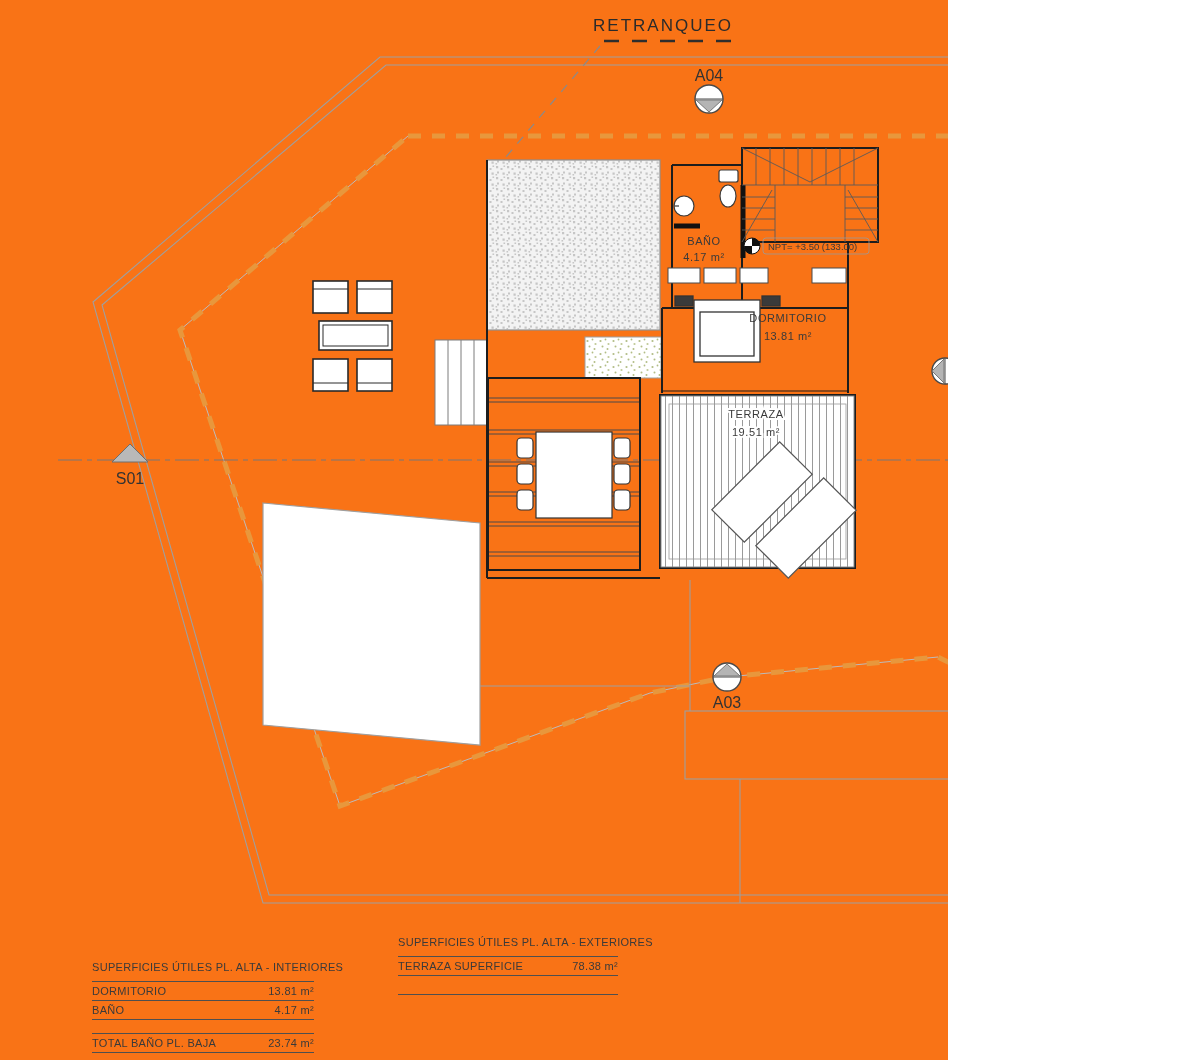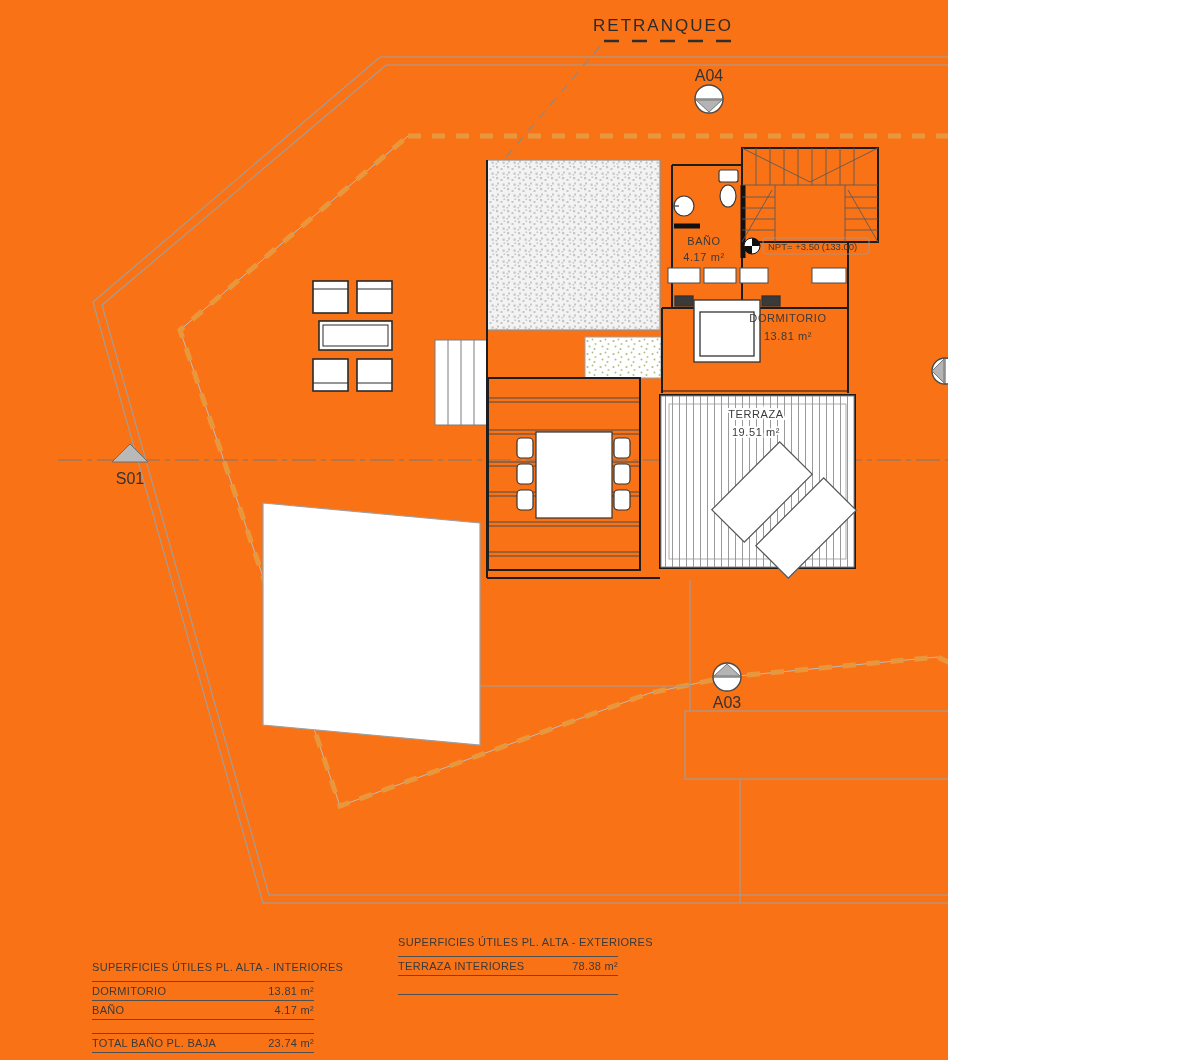--- a/index.html
+++ b/index.html
@@ -286,20 +286,20 @@
   <div class="t-gap"></div>
   <div class="t-row first">
     <span>TOTAL BAÑO PL. BAJA</span>
     <span class="val">23.74 m²</span>
   </div>
 </div>
 
 <div class="area-table" style="left:398px;top:936px;width:220px;">
   <div class="t-title">SUPERFICIES ÚTILES PL. ALTA - EXTERIORES</div>
   <div class="t-row first">
-    <span>TERRAZA INTERIORES</span>
+    <span>TERRAZA SUPERFICIE</span>
     <span class="val">78.38 m²</span>
   </div>
   <div class="t-row"></div>
 </div>
 
 
 </div>
 
 </body></html>

